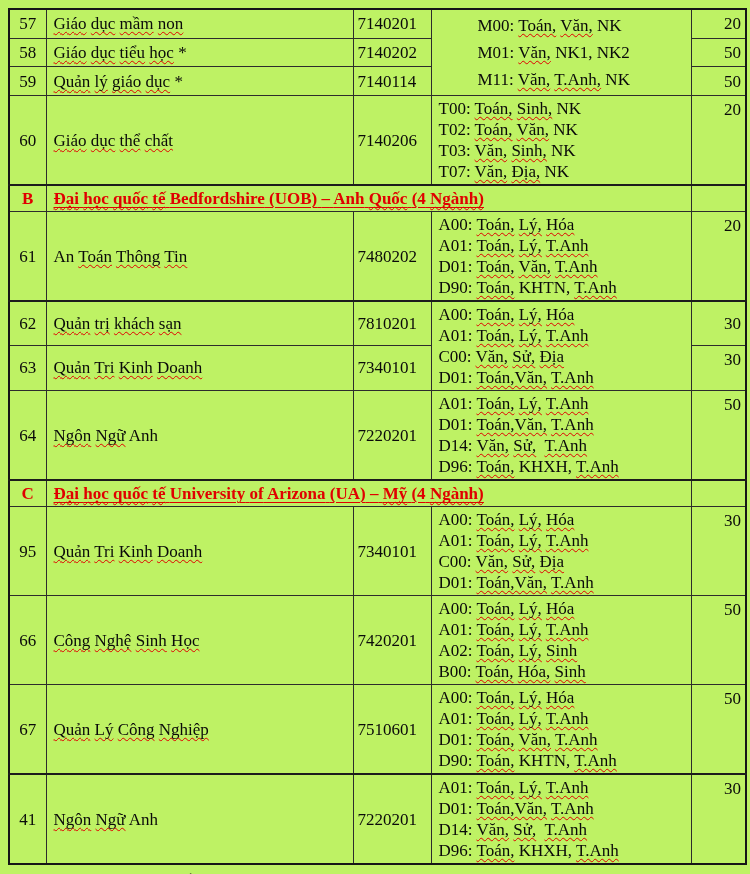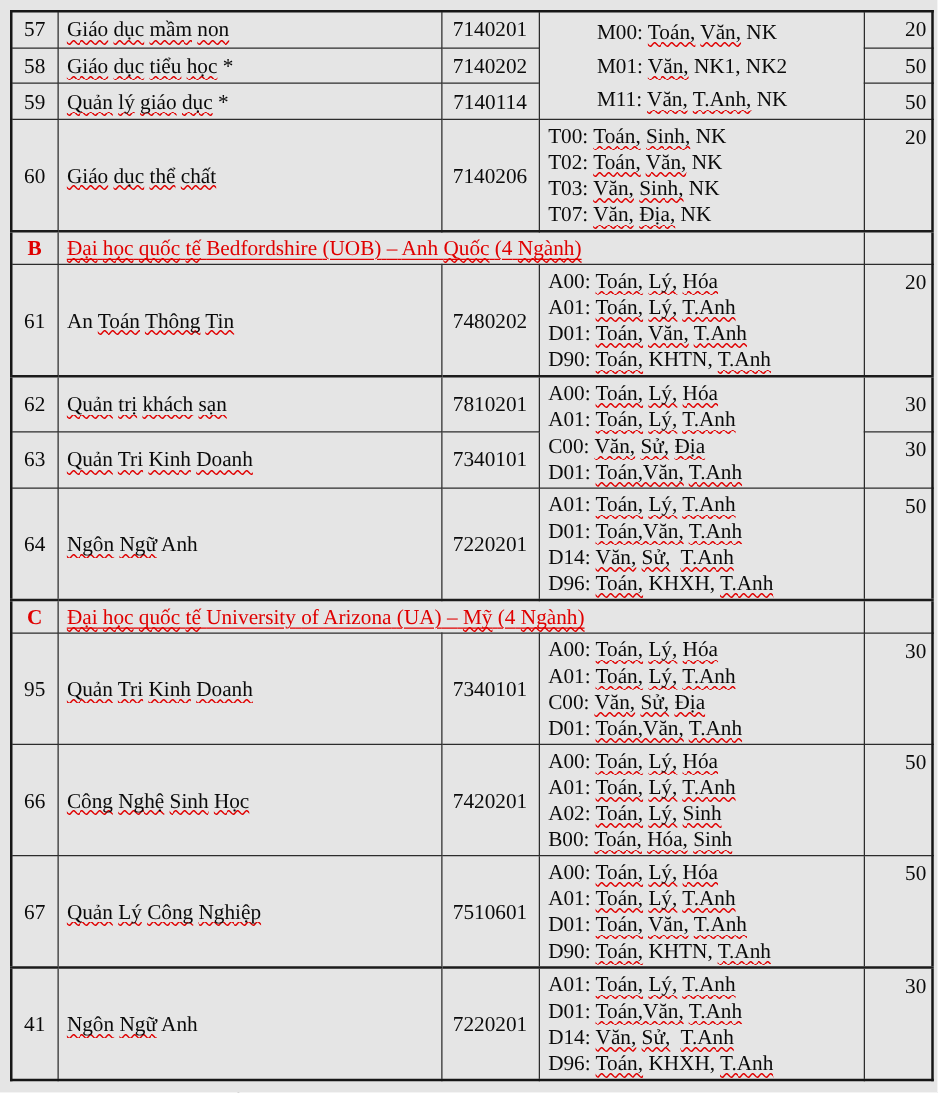--- a/index.html
+++ b/index.html
@@ -1,41 +1,41 @@
 <!DOCTYPE html>
 <html><head>
 <meta charset="utf-8">
 <style>
   html,body{margin:0;padding:0;background:#ffffff;}
   .page{
     width:750px;height:874px;box-sizing:border-box;
-    padding:8px 5px 0 8px;background:#e5e5e5;
+    padding:8px 5px 0 8px;background:#bef264;
     font-family:"Liberation Serif","DejaVu Serif",serif;
     color:#0a0a0a;overflow:hidden;
   }
   table.adm{
     border-collapse:collapse;table-layout:fixed;width:737px;
     border:2px solid #161616;
   }
   td{
     border:1px solid #2c2c2c;
     font-size:17px;line-height:21px;
     padding:2px 4px;vertical-align:middle;
     overflow:hidden;
   }
   tr.thick td{border-top-width:2px;border-top-color:#1c1c1c;}
   td.no{text-align:center;}
   td.name{padding-left:7px;}
-  td.code{text-align:center;margin-top:32px;}
+  td.code{margin-top:32px;}
   td.combos{padding-left:7px;}
   td.combos .cline{white-space:pre-wrap;}
   td.combos.airy{line-height:27px;padding-left:46px;}
   td.quota{text-align:right;}
   td.quota.top{vertical-align:top;padding-top:3px;}
-  tr.section td{font-weight:normal;}
+  tr.section td{font-weight:bold;}
   tr.section td.no{font-weight:bold;}
   .red{color:#e00000;}
   .ul{
     text-decoration:underline;
     text-decoration-color:#e00000;
     text-decoration-thickness:1px;
     text-underline-offset:3px;
   }
   .wv{
     text-decoration-line:underline;

